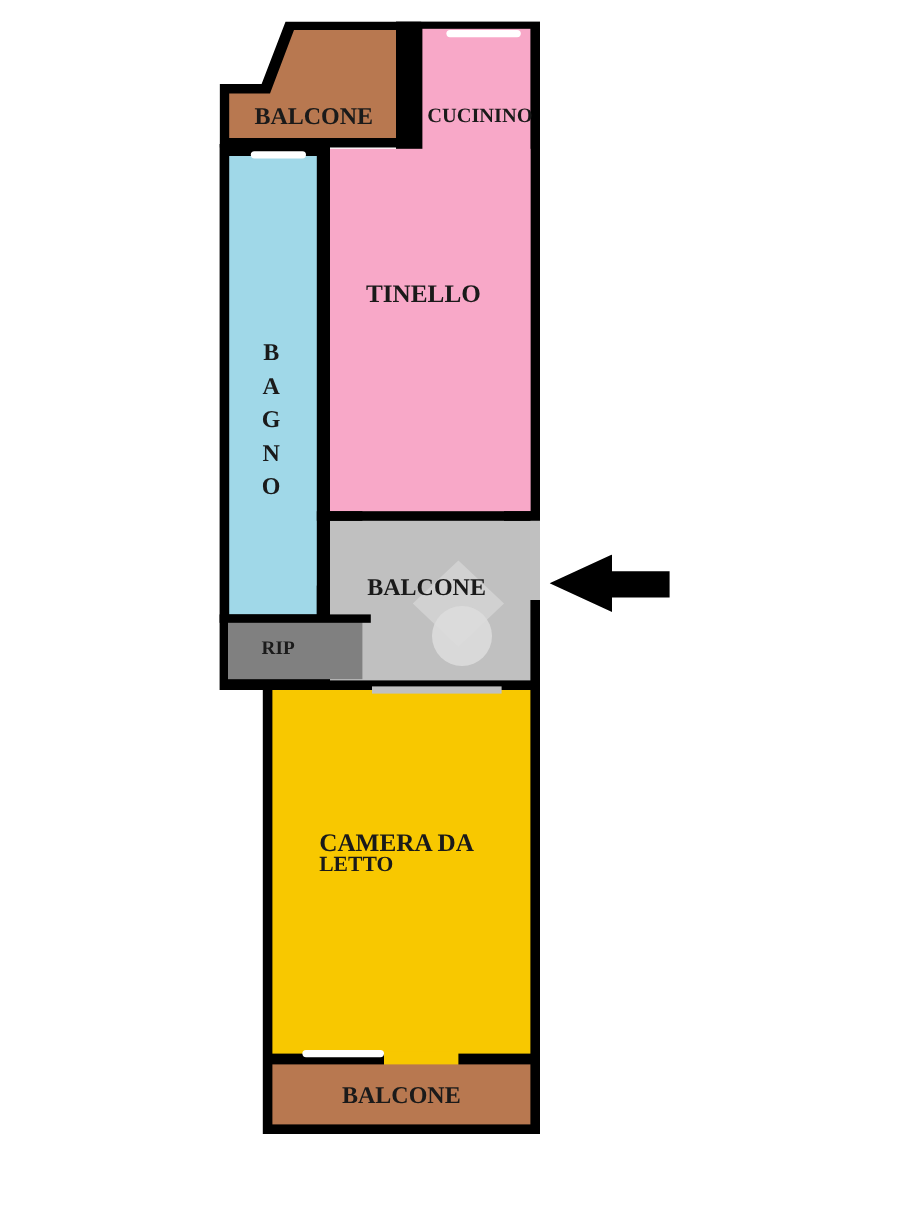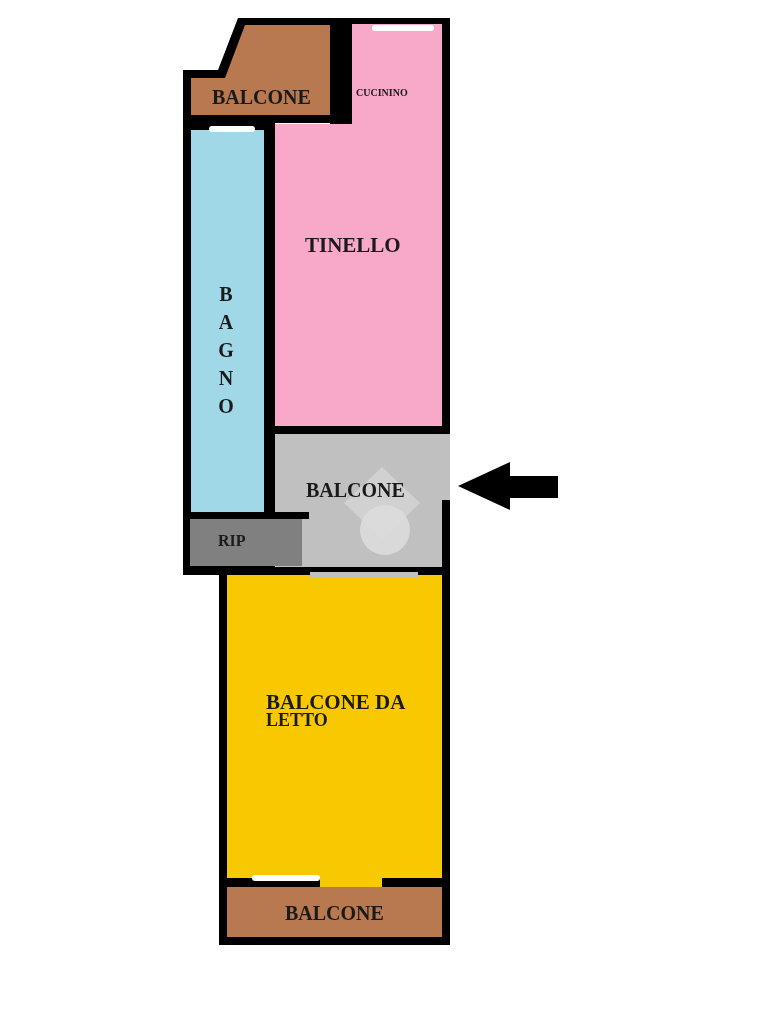--- a/index.html
+++ b/index.html
@@ -48,31 +48,31 @@
 
   <div class="wall" style="left:219px;top:567px;width:231px;height:378px;"></div>
   <div class="room" style="left:227px;top:575px;width:215px;height:303px;background:#f8c800;"></div>
   <div class="room" style="left:310px;top:572px;width:108px;height:6px;background:#c0c0c0;"></div>
   <div class="room" style="left:320px;top:876px;width:62px;height:12px;background:#f8c800;"></div>
   <div class="win" style="left:252px;top:875px;width:68px;height:6px;"></div>
 
   <div class="room" style="left:227px;top:887px;width:215px;height:50px;background:#b87850;"></div>
 
   <div class="lbl" style="left:212px;top:86px;font-size:20px;">BALCONE</div>
-  <div class="lbl" style="left:356px;top:87px;font-size:10px;">CUCININO</div>
+  <div class="lbl" style="left:356px;top:87px;font-size:17px;">CUCININO</div>
   <div class="lbl" style="left:305px;top:233px;font-size:21px;">TINELLO</div>
   <div class="lbl" style="left:216px;top:280px;font-size:20px;line-height:28px;text-align:center;width:20px;">
     <div>B</div>
     <div>A</div>
     <div>G</div>
     <div>N</div>
     <div>O</div>
   </div>
   <div class="lbl" style="left:306px;top:479px;font-size:20px;">BALCONE</div>
   <div class="lbl" style="left:218px;top:532px;font-size:16px;">RIP</div>
-  <div class="lbl" style="left:266px;top:690px;font-size:21px;">BALCONE DA</div>
+  <div class="lbl" style="left:266px;top:690px;font-size:21px;">CAMERA DA</div>
   <div class="lbl" style="left:266px;top:710px;font-size:18px;">LETTO</div>
   <div class="lbl" style="left:285px;top:902px;font-size:20px;">BALCONE</div>
 
   <svg class="abs" style="left:458px;top:462px;" width="102" height="48">
     <polygon points="0,24 52,0 52,14 100,14 100,36 52,36 52,48" fill="#000"></polygon>
   </svg>
 </div>
 
 </body></html>

